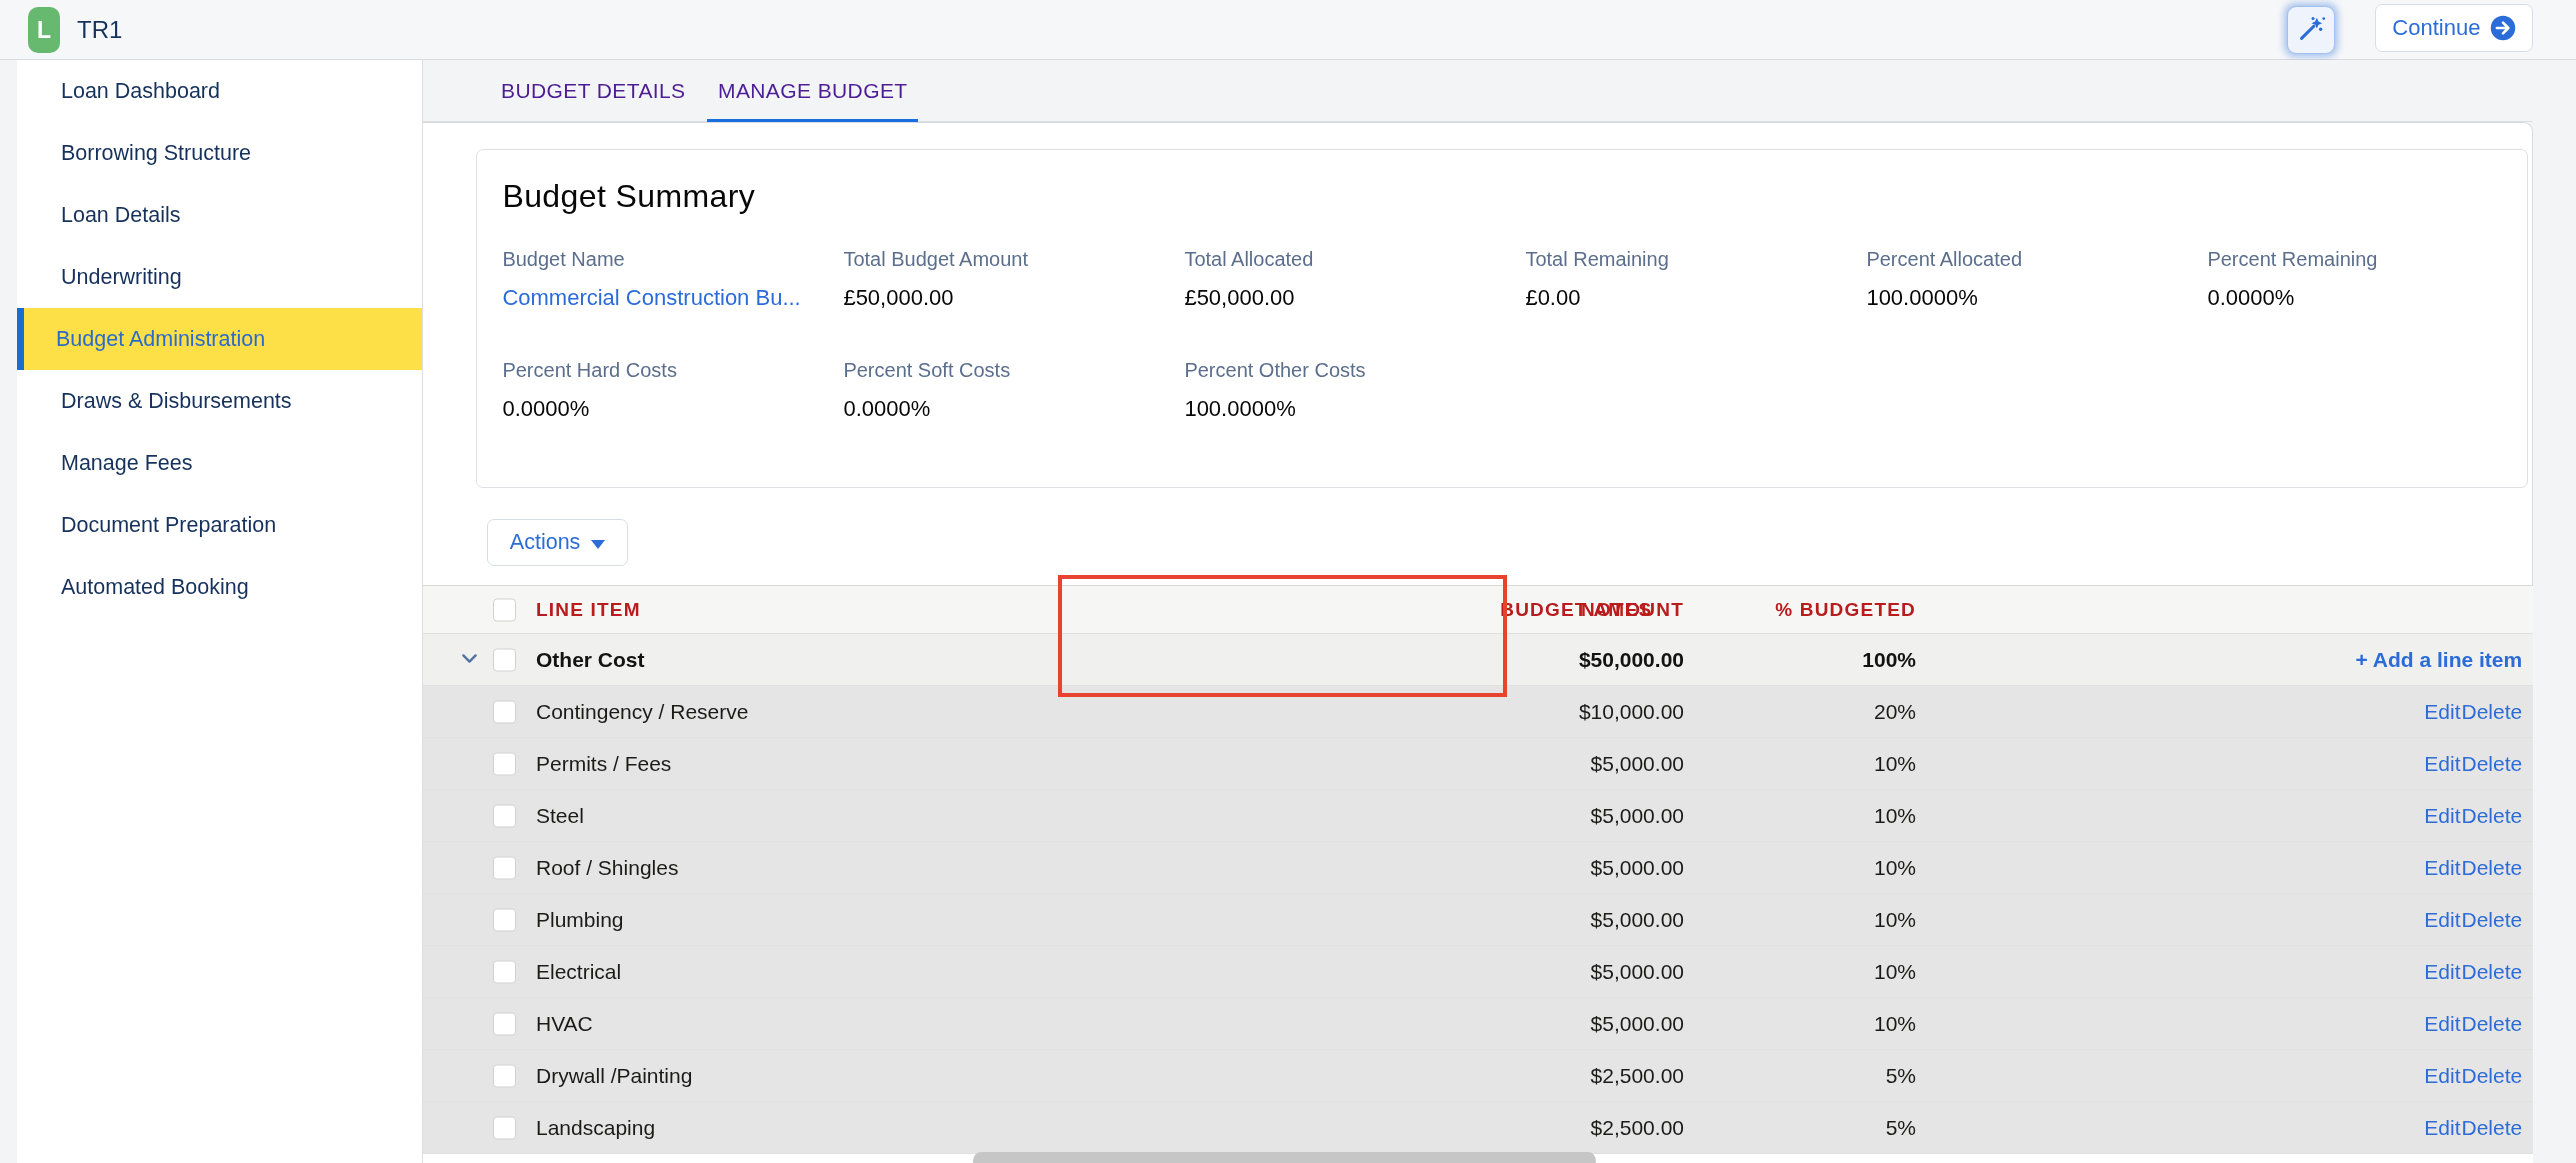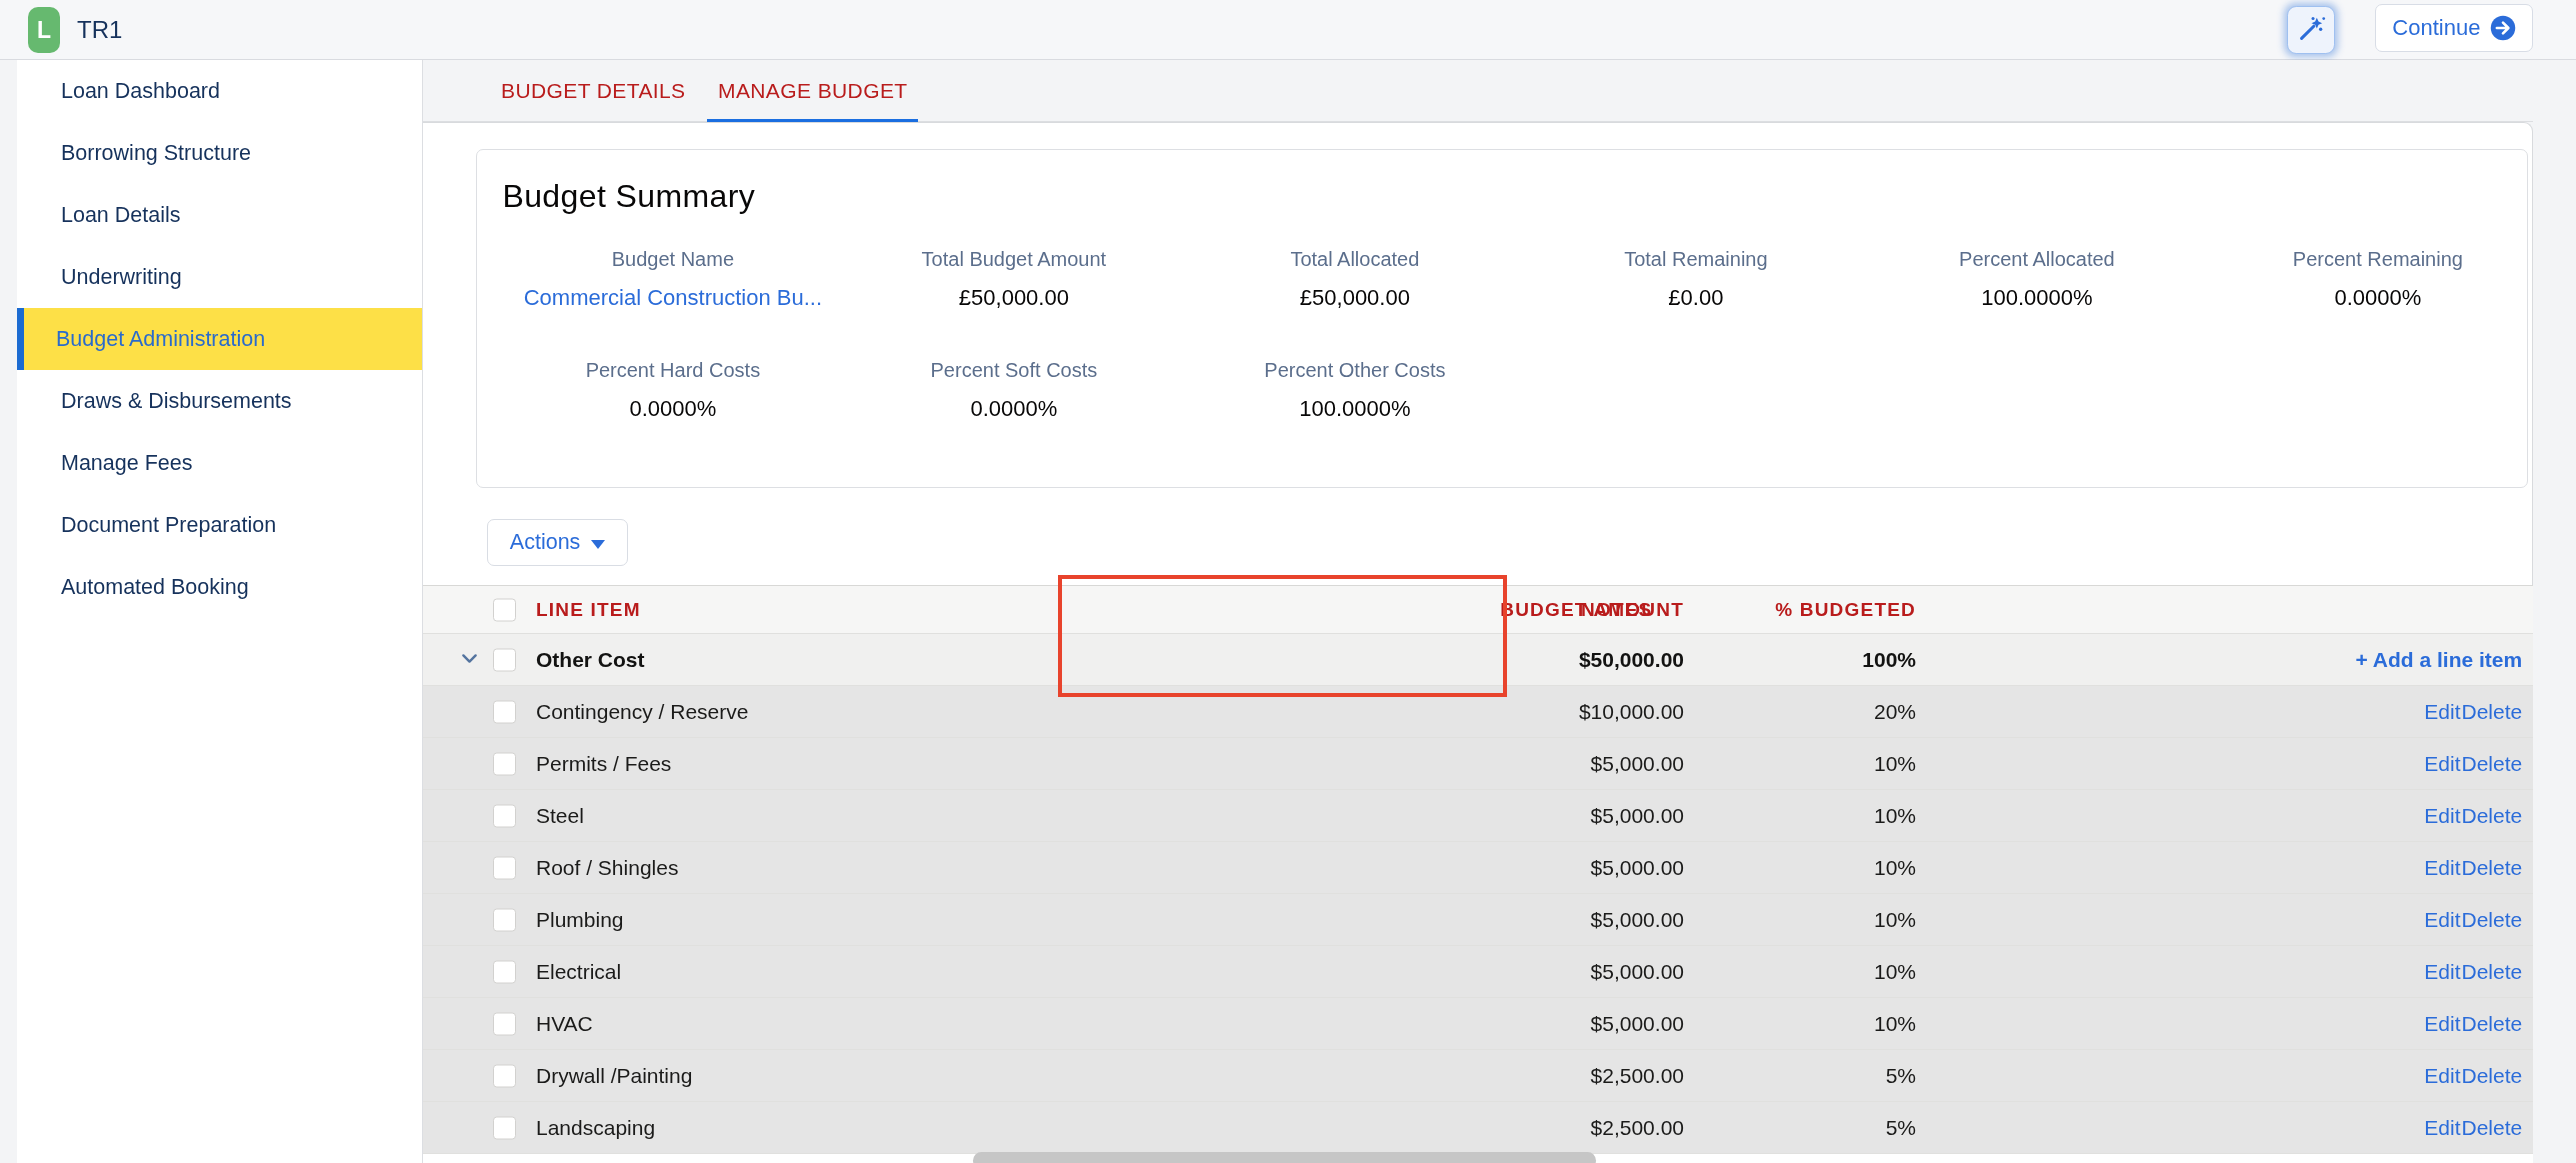--- a/index.html
+++ b/index.html
@@ -18,34 +18,34 @@
 
   
   .sidebar{position:absolute;left:17px;top:60px;width:406px;height:1103px;background:#ffffff;border-right:1.5px solid #dcdee2;box-sizing:border-box;}
   .nav-item{position:relative;height:62px;display:flex;align-items:center;padding-left:44px;font-size:21.5px;color:#16325c;cursor:pointer;box-sizing:border-box;}
   .nav-item.active{background:#fde047;color:#2a6bcc;padding-left:39px;}
   .nav-item.active::before{content:"";position:absolute;left:0;top:0;bottom:0;width:7px;background:#1b6bd1;}
 
   
   .main{position:absolute;left:423px;top:60px;width:2153px;height:1103px;background:#f3f4f6;}
   .tabstrip{position:absolute;left:0;top:0;width:2110px;height:62px;border-bottom:1.5px solid #dcdee1;box-sizing:border-box;}
-  .tab{position:absolute;top:0;height:62px;display:flex;align-items:center;font-size:21px;color:#b91c1c;letter-spacing:0.4px;cursor:pointer;}
+  .tab{position:absolute;top:0;height:62px;display:flex;align-items:center;font-size:21px;color:#4c1d95;letter-spacing:0.4px;cursor:pointer;}
   .tab-1{left:78px;}
   .tab-2{left:295px;}
   .tab.active::after{content:"";position:absolute;left:-10.8px;right:-10.8px;bottom:-1.5px;height:4.6px;background:#1a6ee0;}
   .panel{position:absolute;left:0;top:62px;width:2110px;height:1042px;background:#ffffff;border:0.8px solid #d8dadd;border-left:none;
          border-top-right-radius:9.2px;box-sizing:border-box;}
 
   
   .card{position:absolute;left:53px;top:26px;width:2052px;height:339px;background:#fff;border:1.5px solid #dddfe3;border-radius:7px;box-sizing:border-box;}
   .card-title{position:absolute;left:25.4px;top:28px;font-size:32px;font-weight:300;color:#080707;letter-spacing:0.4px;}
   .fieldrow{position:absolute;left:25.4px;right:7.7px;display:flex;}
   .fieldrow.r1{top:98px;}
   .fieldrow.r2{top:209px;}
-  .field{width:341px;flex:0 0 341px;text-align:center;}
+  .field{width:341px;flex:0 0 341px;}
   .field .lbl{font-size:20px;color:#5b6e8c;margin-bottom:14px;}
   .field .val{font-size:22px;color:#080707;}
   .field .val.link{color:#2b6cd9;cursor:pointer;}
 
   
   .actions-btn{position:absolute;left:52px;top:396px;width:141px;height:47px;background:#fff;border:1.5px solid #d9dde4;border-radius:7px;
          display:flex;align-items:center;justify-content:center;gap:10.8px;font-size:21.5px;color:#2b6cd9;box-sizing:border-box;cursor:pointer;margin-left:12px;}
   .caret{width:0;height:0;border-left:7.7px solid transparent;border-right:7.7px solid transparent;border-top:9.2px solid #2b6cd9;margin-top:3.1px;}
 
   

